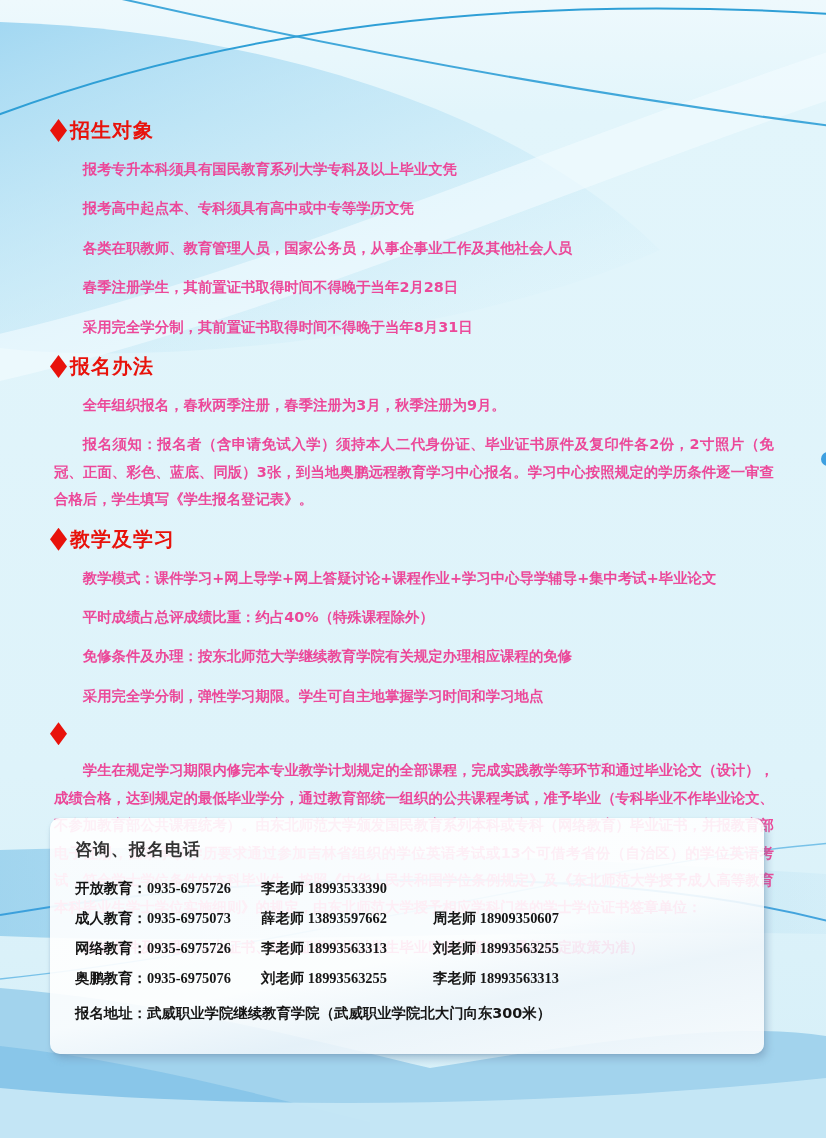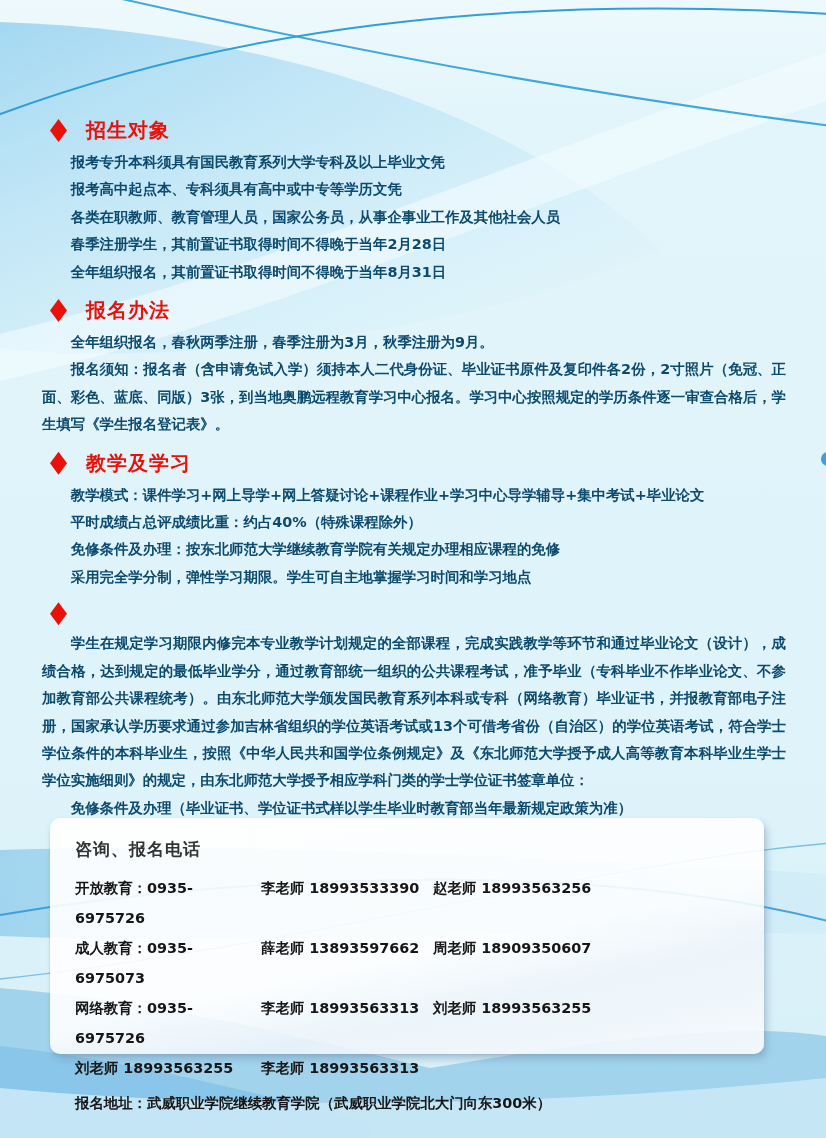--- a/index.html
+++ b/index.html
@@ -8,47 +8,47 @@
     width:826px;height:1138px;position:relative;overflow:hidden;
     font-family:"DejaVu Sans","Liberation Sans",sans-serif;
     background:linear-gradient(180deg,#eef9fd 0%,#e2f5fb 10%,#def3fa 68%,#d6eff8 100%);
   }
   .bg-svg{position:absolute;left:0;top:0;width:826px;height:1138px;z-index:0;}
   .content{
     position:absolute;left:42px;top:106px;width:744px;z-index:2;
     color:#161616;font-weight:700;
   }
   .section-heading{
-    display:flex;align-items:center;gap:19px;
+    display:flex;align-items:center;gap:3px;
     color:#e8120b;font-size:20px;font-weight:700;letter-spacing:1px;
     margin:11px 0 5px 8px;
   }
   .diamond{
     width:17px;height:23px;flex:0 0 17px;
     background:#e8120b;
     clip-path:polygon(50% 0,100% 50%,50% 100%,0 50%);
   }
   .item,.para{
-    margin:0;font-size:14.4px;line-height:27.4px;
-    text-indent:2em;color:#0c4a6e;
+    margin:12px;font-size:14.4px;line-height:27.4px;
+    text-indent:2em;color:#ec4899;
   }
   .para{text-align:justify;}
   .contact-card{
     position:absolute;left:50px;top:818px;width:714px;height:236px;z-index:3;
     box-sizing:border-box;padding:20px 18px 0 25px;
     background:linear-gradient(168deg,rgba(255,255,255,0.92) 0%,rgba(255,255,255,0.9) 55%,rgba(238,245,250,0.88) 72%,rgba(248,251,253,0.92) 100%);
     border-radius:10px;
     box-shadow:3px 5px 7px rgba(110,145,175,0.45),0 1px 2px rgba(110,145,175,0.3);
   }
   .card-title{
     margin:0 0 12px;font-size:17px;font-weight:600;color:#333;letter-spacing:1px;
   }
   .phone-row{
     display:grid;grid-template-columns:186px 172px auto;
-    font-size:14.4px;font-weight:700;line-height:30px;color:#161616;
+    font-size:14.4px;font-weight:700;line-height:30px;color:#161616;font-family:Liberation Serif, serif;
   }
   .addresses{margin-top:5px;}
   .address-line{margin:0;font-size:14.4px;font-weight:700;line-height:31px;color:#161616;}
 </style>
 </head>
 <body>
 
 <svg class="bg-svg" viewBox="0 0 826 1138" xmlns="http://www.w3.org/2000/svg">
   <defs>
     <linearGradient id="gSwoosh" x1="0" y1="0" x2="0.8" y2="1">
@@ -84,21 +84,21 @@
 
   <div>
     <h2 class="section-heading">
       <span class="diamond"></span>
       <span>招生对象</span>
     </h2>
     <p class="item">报考专升本科须具有国民教育系列大学专科及以上毕业文凭</p>
     <p class="item">报考高中起点本、专科须具有高中或中专等学历文凭</p>
     <p class="item">各类在职教师、教育管理人员，国家公务员，从事企事业工作及其他社会人员</p>
     <p class="item">春季注册学生，其前置证书取得时间不得晚于当年2月28日</p>
-    <p class="item">全年组织报名，其前置证书取得时间不得晚于当年8月31日</p>
+    <p class="item">采用完全学分制，其前置证书取得时间不得晚于当年8月31日</p>
   </div>
 
   <div>
     <h2 class="section-heading">
       <span class="diamond"></span>
       <span>报名办法</span>
     </h2>
     <p class="para">全年组织报名，春秋两季注册，春季注册为3月，秋季注册为9月。</p>
     <p class="para">报名须知：报名者（含申请免试入学）须持本人二代身份证、毕业证书原件及复印件各2份，2寸照片（免冠、正面、彩色、蓝底、同版）3张，到当地奥鹏远程教育学习中心报名。学习中心按照规定的学历条件逐一审查合格后，学生填写《学生报名登记表》。</p>
   </div>
@@ -123,33 +123,33 @@
   </div>
 
 </div>
 
 <div class="contact-card">
   <h3 class="card-title">咨询、报名电话</h3>
 
   <div class="phone-row">
     <span>开放教育：0935-6975726</span>
     <span>李老师 18993533390</span>
-    <span>赵老师 18993563256</span>
   </div>
   <div class="phone-row">
     <span>成人教育：0935-6975073</span>
     <span>薛老师 13893597662</span>
     <span>周老师 18909350607</span>
   </div>
   <div class="phone-row">
     <span>网络教育：0935-6975726</span>
     <span>李老师 18993563313</span>
     <span>刘老师 18993563255</span>
   </div>
   <div class="phone-row">
+    <span>奥鹏教育：0935-6975076</span>
     <span>刘老师 18993563255</span>
     <span>李老师 18993563313</span>
   </div>
 
   <div class="addresses">
     <p class="address-line">报名地址：武威职业学院继续教育学院（武威职业学院北大门向东300米）</p>
 
   </div>
 </div>
 

